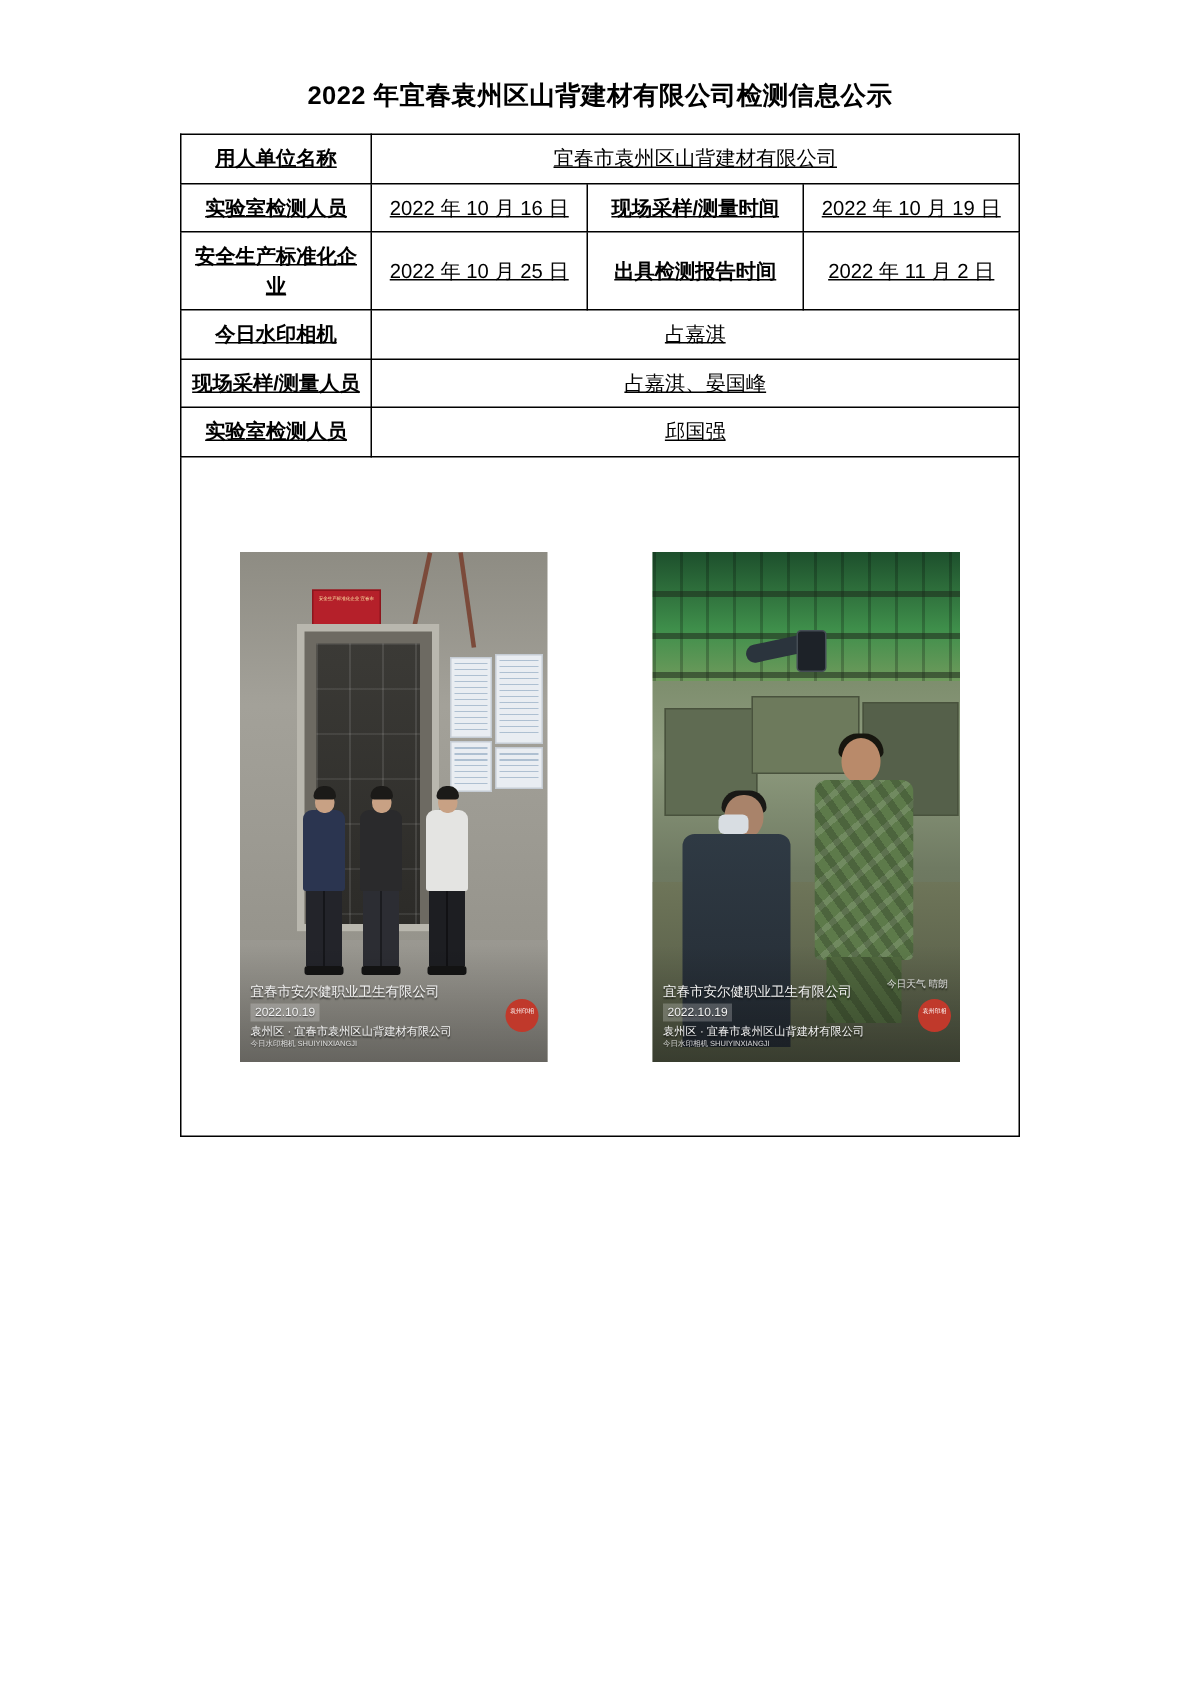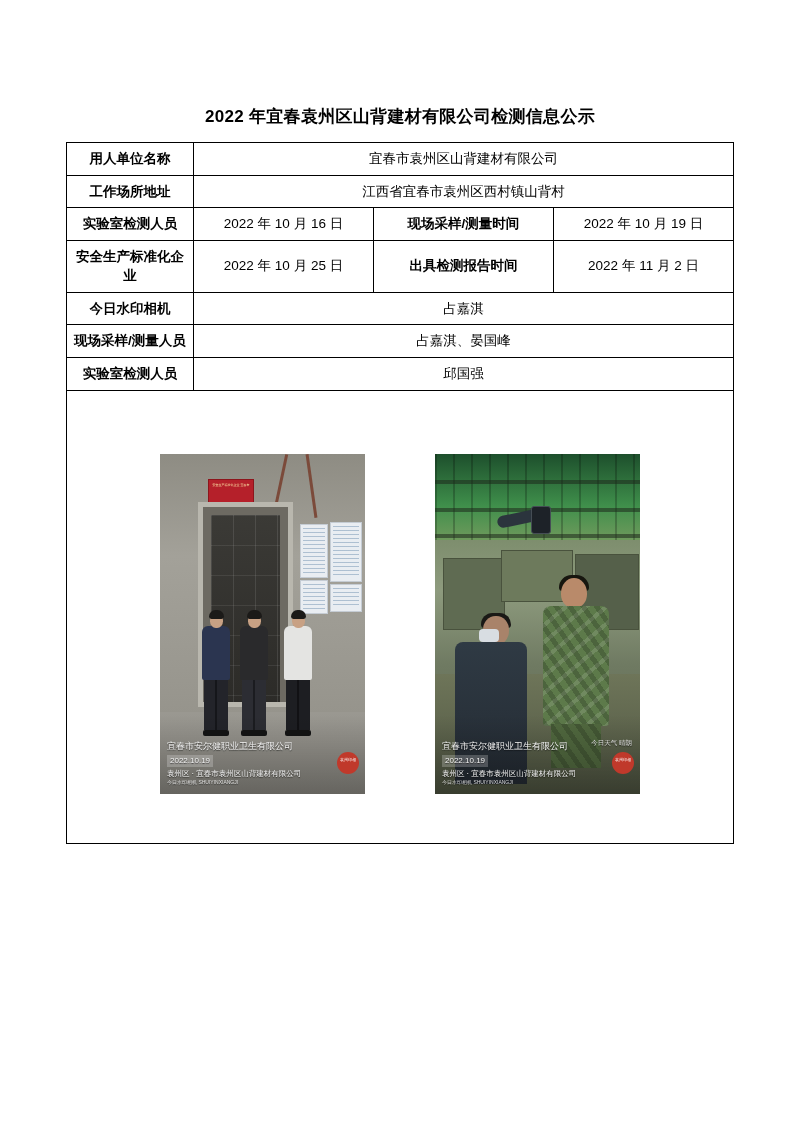--- a/index.html
+++ b/index.html
@@ -20,28 +20,29 @@
     box-sizing: border-box;
     padding: 0;
     position: relative;
   }
   .doc-title {
     text-align: center;
     font-size: 17px;
     font-weight: bold;
     letter-spacing: 0.3px;
     margin: 0;
-    padding-top: 105px;
+    padding-top: 52px;
     padding-bottom: 14px;
   }
   table.info {
     border-collapse: collapse;
-    width: 668px;
+    width: 560px;
     margin: 0 auto;
     table-layout: fixed;
+    text-decoration: underline;
   }
   table.info td {
     border: 1px solid #000000;
     padding: 6px 4px;
     font-size: 13.5px;
     vertical-align: middle;
     line-height: 1.45;
   }
   td.label {
     font-weight: bold;
@@ -351,24 +352,20 @@
 
   <h1 class="doc-title">2022 年宜春袁州区山背建材有限公司检测信息公示</h1>
 
   <table class="info">
     <tbody>
       <tr>
         <td class="label">用人单位名称</td>
         <td class="value" colspan="3">宜春市袁州区山背建材有限公司</td>
       </tr>
       <tr>
-        <td class="label">工作场所地址</td>
-        <td class="value" colspan="3">江西省宜春市袁州区西村镇山背村</td>
-      </tr>
-      <tr>
         <td class="label">实验室检测人员</td>
         <td class="value">2022 年 10 月 16 日</td>
         <td class="label">现场采样/测量时间</td>
         <td class="value">2022 年 10 月 19 日</td>
       </tr>
       <tr>
         <td class="label">安全生产标准化企业</td>
         <td class="value">2022 年 10 月 25 日</td>
         <td class="label">出具检测报告时间</td>
         <td class="value">2022 年 11 月 2 日</td>

